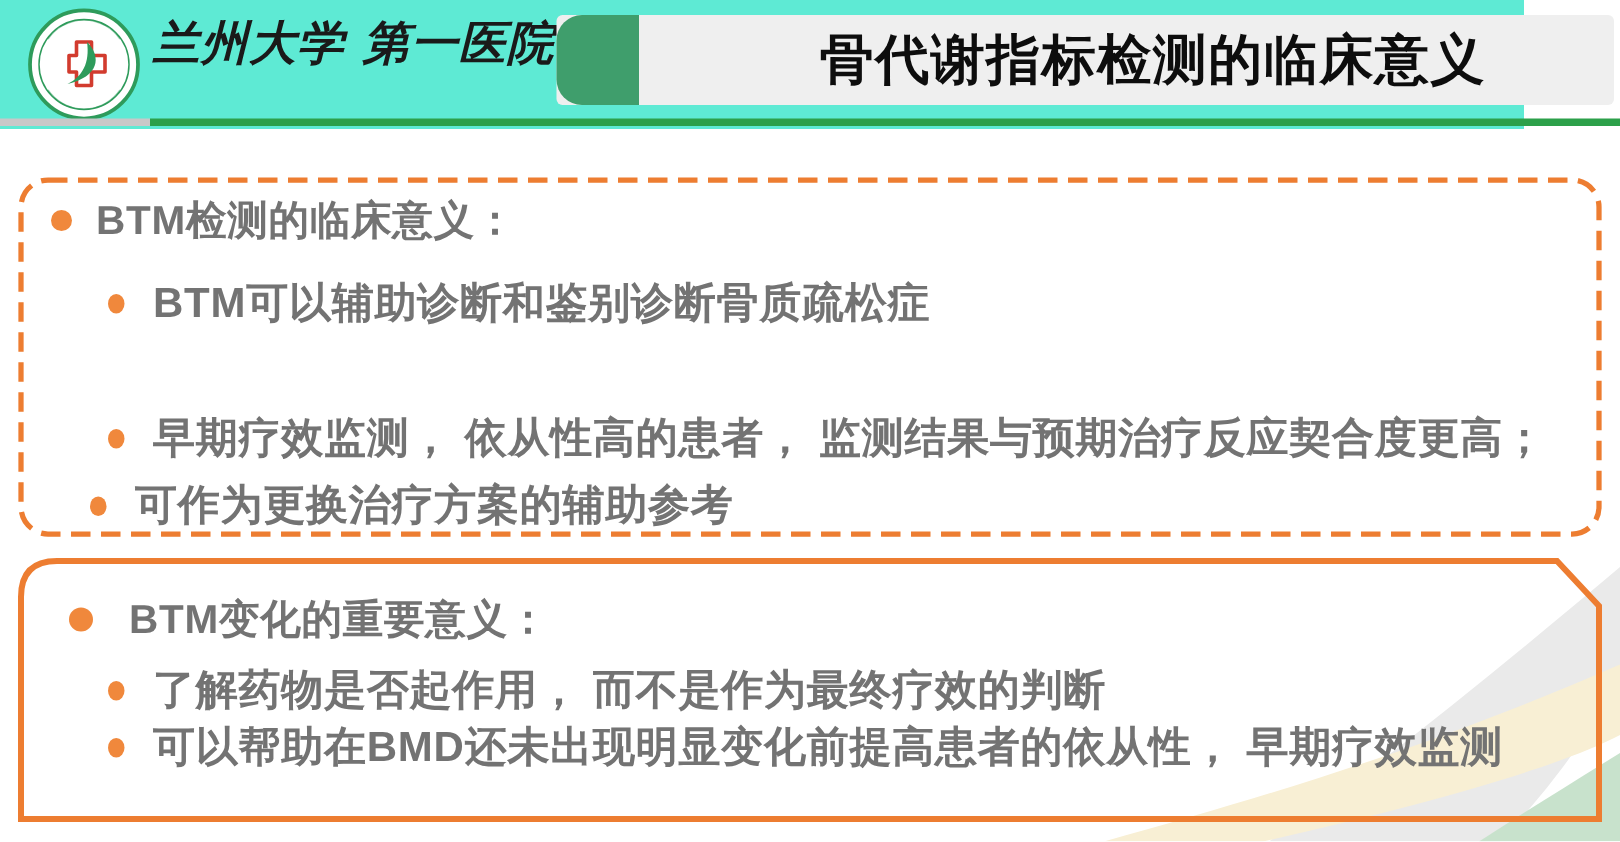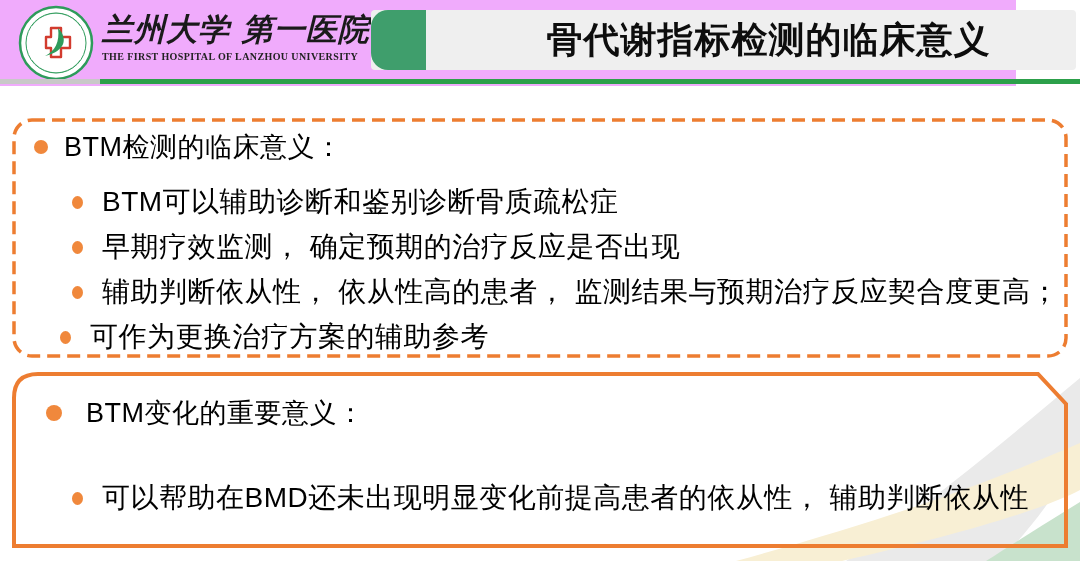--- a/index.html
+++ b/index.html
@@ -3,21 +3,21 @@
 <meta charset="utf-8">
 <style>
   html,body{margin:0;padding:0;background:#fff;}
   .slide{
     position:relative;width:1080px;height:561px;overflow:hidden;background:#ffffff;
     font-family:"Liberation Sans",sans-serif;
   }
   
   .bg-decor{position:absolute;left:0;top:0;width:1080px;height:561px;z-index:0;}
   
-  .hdr{position:absolute;left:0;top:0;width:1016px;height:86px;background:#f0abfc;z-index:2;}
+  .hdr{position:absolute;left:0;top:0;width:1016px;height:86px;background:#5eead4;z-index:2;}
   .logo{position:absolute;left:16px;top:4px;width:80px;height:78px;}
   .nameblock{position:absolute;left:102px;top:8px;width:268px;height:70px;}
   .name-cn{
     font-family:"DejaVu Serif","Liberation Serif",serif;
     font-weight:bold;font-style:italic;font-size:31px;line-height:42px;color:#1a1a1a;
     letter-spacing:1px;white-space:nowrap;
   }
   .name-en{
     font-family:"Liberation Serif",serif;font-weight:bold;font-size:10px;line-height:13px;
     letter-spacing:0.4px;color:#222;white-space:nowrap;
@@ -35,21 +35,21 @@
     white-space:nowrap;letter-spacing:1px;
   }
   .divider{position:absolute;left:0;top:79px;width:1080px;height:5px;z-index:2;}
   .divider .seg-gray{position:absolute;left:0;top:0;width:100px;height:5px;background:#C8C8C8;}
   .divider .seg-green{position:absolute;left:100px;top:0;width:980px;height:5px;background:#2CA04A;}
   
   .boxes-svg{position:absolute;left:0;top:0;width:1080px;height:561px;z-index:1;pointer-events:none;}
   
   .content{position:absolute;left:0;top:0;width:1080px;height:561px;z-index:3;}
   .row{position:absolute;display:flex;align-items:center;white-space:nowrap;}
-  .row .txt{color:#000000;font-weight:normal;}
+  .row .txt{color:#737373;font-weight:bold;}
   .head-row .txt{font-size:27px;letter-spacing:0.5px;}
   .item-row .txt{font-size:28px;letter-spacing:0.5px;}
   .dot{border-radius:50%;background:#F0883C;flex:0 0 auto;}
   .dot-lg{width:14px;height:14px;margin-right:16px;}
   .dot-xl{width:16px;height:16px;margin-right:24px;}
   .dot-sm{width:11px;height:13px;margin-right:19px;border-radius:50%;}
 </style>
 </head>
 <body>
 
@@ -65,21 +65,20 @@
     <svg class="logo" viewBox="0 0 80 78" aria-hidden="true">
       <circle cx="40" cy="39" r="36" fill="#ffffff" stroke="#2E9B5B" stroke-width="2.5"></circle>
       <circle cx="40" cy="39" r="30" fill="#ffffff" stroke="#2E9B5B" stroke-width="1"></circle>
       <path d="M 30 33 h 5 v -9 h 10 v 9 h 9 v 11 h -9 v 9 h -10 v -9 h -5 z" fill="none" stroke="#D23B2E" stroke-width="2.4" stroke-linejoin="round"></path>
       <path d="M 29 52 C 39 47 44 38 42 24 C 52 34 50 47 29 52 Z" fill="#2E9B5B"></path>
       <path d="M 16 22 A 29 29 0 0 1 64 22" fill="none" stroke="#2E9B5B" stroke-width="1" opacity="0.45"></path>
       <path d="M 16 56 A 29 29 0 0 0 64 56" fill="none" stroke="#2E9B5B" stroke-width="1" opacity="0.45"></path>
     </svg>
     <div class="nameblock">
       <div class="name-cn">兰州大学 第一医院</div>
-      <div class="name-en">THE FIRST HOSPITAL OF LANZHOU UNIVERSITY</div>
     </div>
     <div class="banner">
       <div class="capsule"></div>
       <h1 class="slide-title">骨代谢指标检测的临床意义</h1>
     </div>
   </div>
   <div class="divider">
     <span class="seg-gray"></span>
     <span class="seg-green"></span>
   </div>
@@ -92,36 +91,36 @@
   <div class="content">
 
     <div class="row head-row" style="left:34px;top:132px;height:30px">
       <span class="dot dot-lg"></span>
       <span class="txt">BTM检测的临床意义：</span>
     </div>
     <div class="row item-row" style="left:72px;top:188px;height:28px">
       <span class="dot dot-sm"></span>
       <span class="txt">BTM可以辅助诊断和鉴别诊断骨质疏松症</span>
     </div>
-    <div class="row item-row" style="left:72px;top:233px;height:28px">
-      <span class="dot dot-sm"></span>
-      <span class="txt">早期疗效监测， 确定预期的治疗反应是否出现</span>
-    </div>
     <div class="row item-row" style="left:72px;top:278px;height:28px">
       <span class="dot dot-sm"></span>
-      <span class="txt">辅助判断依从性， 依从性高的患者， 监测结果与预期治疗反应契合度更高；</span>
+      <span class="txt">早期疗效监测， 依从性高的患者， 监测结果与预期治疗反应契合度更高；</span>
     </div>
     <div class="row item-row" style="left:60px;top:323px;height:28px">
       <span class="dot dot-sm"></span>
       <span class="txt">可作为更换治疗方案的辅助参考</span>
     </div>
 
     <div class="row head-row" style="left:46px;top:398px;height:30px">
       <span class="dot dot-xl"></span>
       <span class="txt">BTM变化的重要意义：</span>
     </div>
+    <div class="row item-row" style="left:72px;top:446px;height:28px">
+      <span class="dot dot-sm"></span>
+      <span class="txt">了解药物是否起作用， 而不是作为最终疗效的判断</span>
+    </div>
     <div class="row item-row" style="left:72px;top:484px;height:28px">
       <span class="dot dot-sm"></span>
-      <span class="txt">可以帮助在BMD还未出现明显变化前提高患者的依从性， 辅助判断依从性</span>
+      <span class="txt">可以帮助在BMD还未出现明显变化前提高患者的依从性， 早期疗效监测</span>
     </div>
 
   </div>
 </div>
 
 </body></html>

